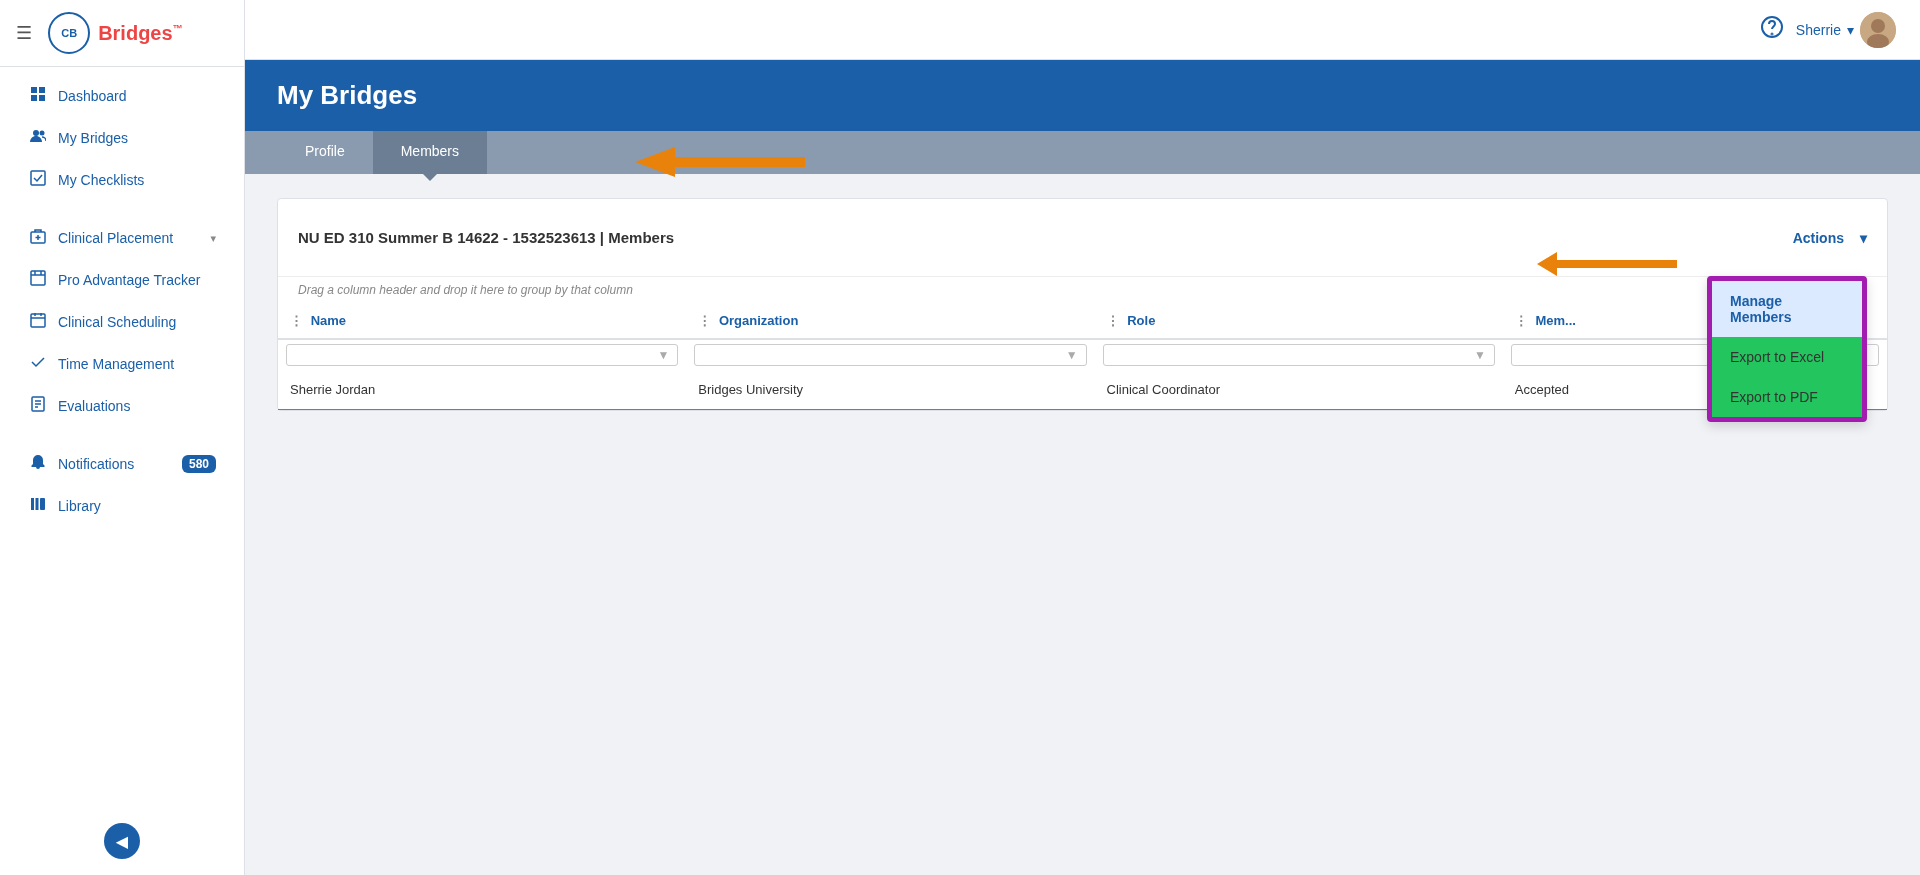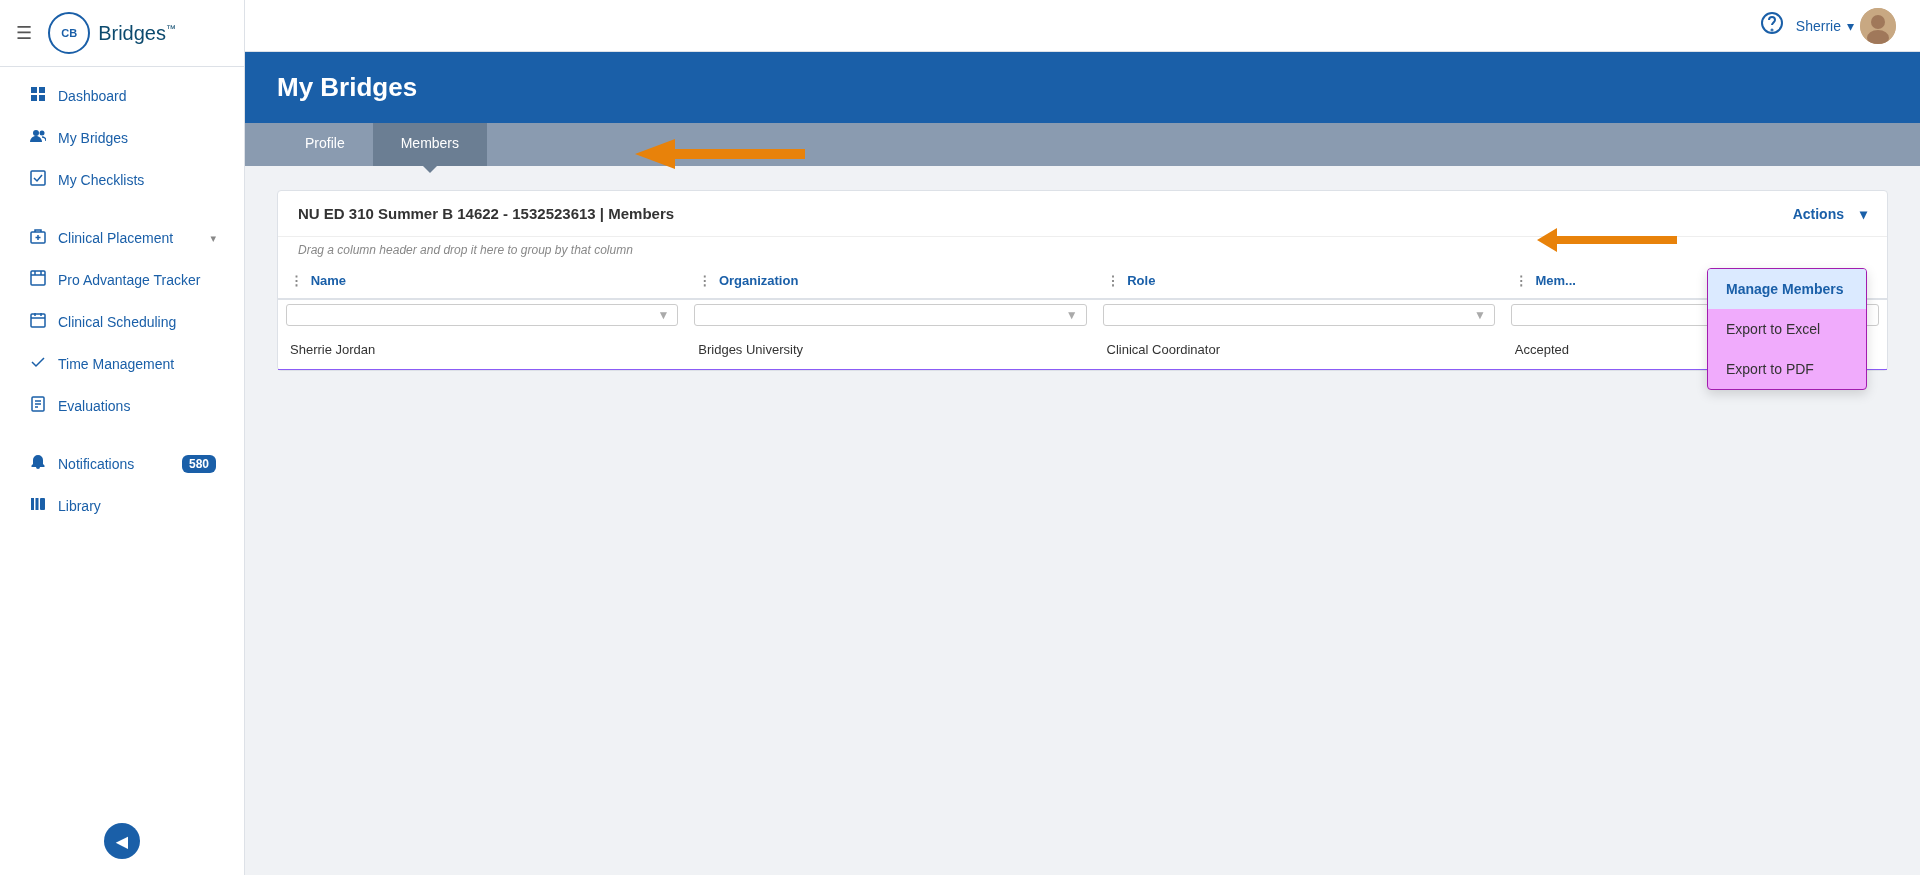--- a/index.html
+++ b/index.html
@@ -23,21 +23,21 @@
       border-bottom: 1px solid #dde1e7;
       gap: 8px;
     }
     .logo-circle {
       width: 42px; height: 42px;
       border-radius: 50%;
       border: 2px solid #1a5fa8;
       display: flex; align-items: center; justify-content: center;
       font-weight: bold; color: #1a5fa8; font-size: 13px;
     }
-    .logo-text { font-size: 20px; font-weight: normal; color: #0c4a6e; }
+    .logo-text { font-size: 20px; font-weight: bold; color: #ef4444; }
     .hamburger { color: #555; font-size: 18px; cursor: pointer; margin-right: 8px; }
 
     .sidebar-nav { flex: 1; padding: 8px 8px; overflow-y: auto; }
     .nav-item {
       display: flex; align-items: center; gap: 10px;
       padding: 11px 20px;
       color: #1a5fa8; font-size: 14px; cursor: pointer;
       text-decoration: none;
       position: relative;
     }
@@ -70,21 +70,21 @@
       overflow: hidden;
     }
 
     
     .topbar {
       background: #fff;
       border-bottom: 1px solid #dde1e7;
       padding: 10px 24px;
       display: flex; align-items: center; justify-content: flex-end;
       gap: 12px;
-      height: 52px;
+      height: 60px;
     }
     .topbar-help { color: #1a5fa8; font-size: 20px; cursor: pointer; }
     .topbar-user { display: flex; align-items: center; gap: 6px; color: #1a5fa8; font-size: 14px; cursor: pointer; }
     .topbar-avatar {
       width: 36px; height: 36px; border-radius: 50%;
       background: #c8a882; overflow: hidden;
       display: flex; align-items: center; justify-content: center;
       font-size: 18px;
     }
 
@@ -131,45 +131,44 @@
 
     
     .section-box {
       background: #fff;
       border: 1px solid #dde1e7;
       border-radius: 4px;
       overflow: visible;
       position: relative;
     }
     .section-header {
-      padding: 14px 20px;
+      padding: 30px 20px;
       display: flex; align-items: center; justify-content: space-between;
       border-bottom: 1px solid #eee;
     }
     .section-title { font-size: 15px; font-weight: 600; color: #333; }
 
     .actions-btn {
       display: flex; align-items: center; gap: 16px;
       color: #1a5fa8; font-size: 14px; cursor: pointer;
       border: none; background: transparent;
       font-weight: 600;
     }
 
     
     .dropdown-menu {
       position: absolute;
       top: 46px; right: 0;
-      background: #f0abfc;
-      border: 1px solid #a21caf;
+      background: #22c55e;
+      border: 5px solid #a21caf;
       border-radius: 4px;
       box-shadow: 0 4px 12px rgba(0,0,0,0.15);
       z-index: 100;
       min-width: 160px;
       overflow: hidden;
-      margin-top: 16px;
     }
     .dropdown-item {
       padding: 12px 18px;
       font-size: 14px; color: #333; cursor: pointer;
     }
     .dropdown-item.highlighted { background: #dbeaff; color: #1a5fa8; font-weight: 600; }
 
     
     .drag-hint { padding: 6px 20px; font-size: 12px; color: #888; font-style: italic; }
 

